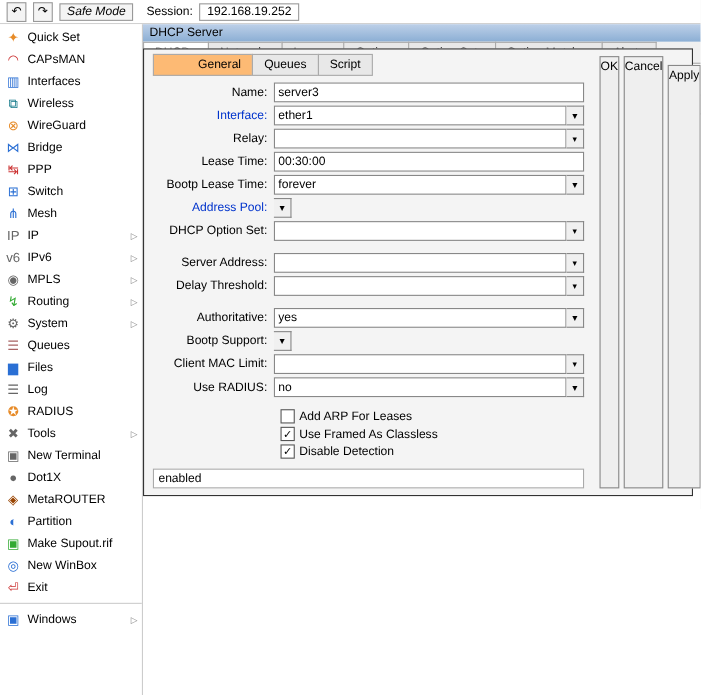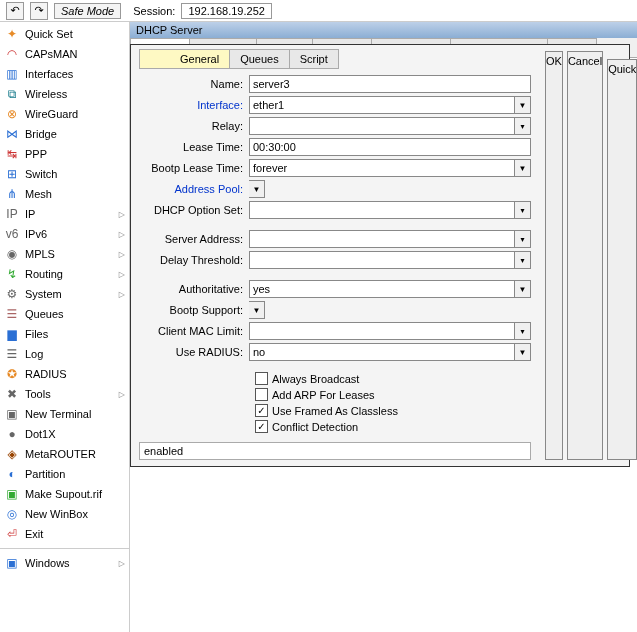--- a/index.html
+++ b/index.html
@@ -31,21 +31,21 @@
 .dialog { position: absolute; top: 22px; left: 0; width: 500px; background: #f4f4f4; border: 1px solid #333; z-index: 10; }
 .dlg-title { background: linear-gradient(#4a6ea9,#2a4e89); color: #fff; padding: 2px 4px; display: flex; justify-content: space-between; align-items: center; }
 .dlg-wb { display: flex; gap: 1px; }
 .dlg-wbtn { width: 14px; height: 14px; background: #ddd; border: 1px solid #555; font-size: 9px; display: flex; align-items: center; justify-content: center; cursor: pointer; color:#000; }
 .dlg-body { display: flex; }
 .dlg-left { flex: 1; padding: 4px 8px 6px 8px; display: flex; flex-direction: column; }
 .dlg-right { width: 90px; padding: 6px; display: flex; flex-direction: row; gap: 4px; }
 .dlg-right .btn { border: 1px solid #888; background: #efefef; padding: 3px 0; text-align: center; cursor: pointer; }
 .subtabs { display: flex; margin-bottom: 6px; }
 .subtab { padding: 3px 10px; border: 1px solid #aaa; background: #e8e8e8; margin-right: -1px; cursor: pointer; }
-.subtab.active { background: #fef9c3; padding-left: 40px; }
+.subtab.active { background: #fdba74; padding-left: 40px; }
 .frow { display: flex; align-items: center; margin-bottom: 3px; }
 .frow .lbl { width: 110px; text-align: right; padding-right: 6px; }
 .frow .lbl.blue { color: #0033cc; }
 .fld { border: 1px solid #888; height: 18px; padding: 1px 3px; background: #fff; }
 .frow .fld { flex: 1; }
 .ddbtn { width: 16px; height: 18px; border: 1px solid #888; border-left: none; background: #f0f0f0; display: flex; align-items: center; justify-content: center; cursor: pointer; font-size: 8px; }
 .sel { background: #2a6fd4; color: #fff; }
 .gap { height: 8px; }
 .cbrow { display: flex; align-items: center; gap: 4px; margin-left: 116px; margin-bottom: 3px; }
 .cb { width: 13px; height: 13px; border: 1px solid #555; background: #fff; display: flex; align-items: center; justify-content: center; font-size: 10px; }
@@ -304,41 +304,37 @@
                 <span class="ddbtn">▾</span>
               </div>
               <div class="frow">
                 <span class="lbl">Use RADIUS:</span>
                 <input class="fld" value="no" style="">
                 <span class="ddbtn">▼</span>
               </div>
               <div class="gap"></div>
               <div class="cbrow">
                 <span class="cb"></span>
-                <span>Always Broadcast</span>
-              </div>
-              <div class="cbrow">
-                <span class="cb"></span>
                 <span>Add ARP For Leases</span>
               </div>
               <div class="cbrow">
                 <span class="cb">✓</span>
                 <span>Use Framed As Classless</span>
               </div>
               <div class="cbrow">
                 <span class="cb">✓</span>
-                <span>Conflict Detection</span>
+                <span>Disable Detection</span>
               </div>
             </div>
           <div class="status">enabled</div>
         </div>
         <div class="dlg-right" id="rbtns">
             <div class="btn">OK</div>
             <div class="btn">Cancel</div>
-            <div class="btn" style="margin-top: 8px;">Quick</div>
+            <div class="btn" style="margin-top: 8px;">Apply</div>
             <div class="btn" style="margin-top: 8px;">Disable</div>
             <div class="btn">Comment</div>
             <div class="btn">Files</div>
             <div class="btn">Remove</div>
           </div>
       </div>
     </div>
 
   </div>
 </div>

